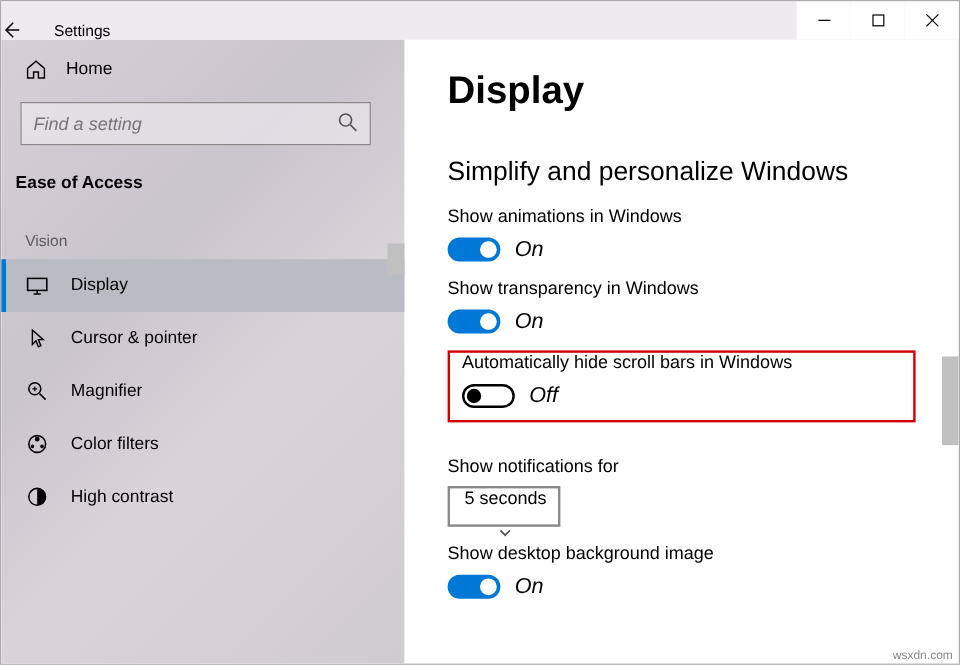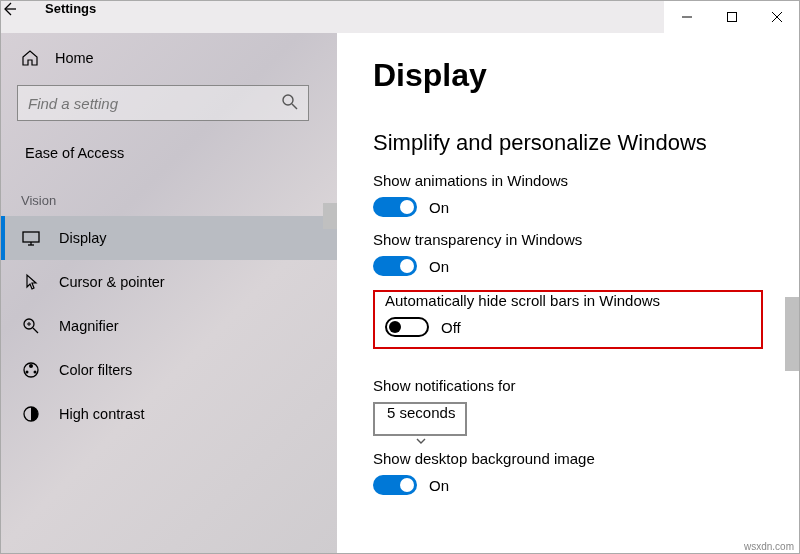--- a/index.html
+++ b/index.html
@@ -3,24 +3,23 @@
   <meta charset="utf-8">
   <style>
     * { margin: 0; padding: 0; box-sizing: border-box; font-family: "Segoe UI", sans-serif; }
     body {
       width: 800px; height: 554px;
       display: flex; flex-direction: column;
       background: #fff; overflow: hidden;
       border: 1px solid #aaa;
     }
     .titlebar {
-      height: 32px; display: flex; align-items: flex-start;
+      height: 32px; display: flex; align-items: flex-end;
       background: rgba(230,227,230,0.7);
       position: relative;
-      font-weight: bold;
     }
     .titlebar .back { width: 44px; text-align: center; font-size: 18px; }
     .titlebar .title { font-size: 13px; }
     .winbtns { position: absolute; right: 0; top: 0; display: flex; height: 32px; }
     .winbtn { width: 45px; display: flex; align-items: center; justify-content: center; font-size: 13px; font-family: sans-serif; background: #fff; }
     .content { flex: 1; display: flex; overflow: hidden; }
     .sidebar {
       width: 336px;
       background: linear-gradient(135deg, #d6d0d6 0%, #c9c5cc 35%, #d9d4d7 60%, #cfcccf 100%);
       display: flex; flex-direction: column; padding-top: 6px;
@@ -30,38 +29,38 @@
       content:""; position:absolute; right:0; top:170px; width:14px; height:26px; background:#c0c0c0;
     }
     .home { display:flex; align-items:center; gap: 16px; padding: 10px 20px; font-size: 14.5px; }
     .home .icon { width: 18px; height: 18px; }
     .search { margin: 8px 28px 14px 16px; position: relative; }
     .search-input {
       width: 100%; height: 36px; border: 1px solid #888; background: rgba(255,255,255,0.4);
       padding: 0 36px 0 10px; font-size: 15px; font-style: italic; color: #555; outline: none;
     }
     .search-icon { position:absolute; right:10px; top:8px; color:#555; }
-    .category-header { font-weight: 400; font-size: 14.5px; padding: 10px 20px 18px 24px; }
+    .category-header { font-weight: 700; font-size: 14.5px; padding: 10px 20px 18px 12px; }
     .group-label { font-size: 13px; color: #5a5a60; padding: 14px 20px 8px 20px; }
     .nav-item { display:flex; align-items:center; gap: 18px; padding: 12px 20px; font-size: 14.5px; }
     .nav-item .icon { width: 20px; height: 20px; display:flex; align-items:center; justify-content:center; color:#333; }
     .nav-item.selected { background: #b9bcc2; box-shadow: inset 4px 0 0 #0078d7; }
     .main { flex:1; padding: 24px 36px 0 36px; position: relative; overflow:hidden; }
     .main .scrollbar { position:absolute; right:0; top:264px; width:14px; height:74px; background:#c0c0c0; }
     h1.page-title { font-weight: 600; font-size: 32px; margin-bottom: 22px; }
     h2.section-title { font-weight: 400; font-size: 22px; margin-bottom: 16px; margin-top: 36px; }
     .setting { margin-bottom: 14px; }
     .setting-label { font-size: 15px; margin-bottom: 8px; }
     .toggle { display:flex; align-items:center; gap: 12px; }
     .toggle-sw { width: 44px; height: 20px; border-radius: 10px; position:relative; }
     .toggle-sw.on { background: #0078d7; }
     .toggle-sw.on::after { content:""; position:absolute; right:3px; top:3px; width:14px; height:14px; border-radius:50%; background:#fff; }
     .toggle-sw.off { background: #fff; border:2px solid #000; width:44px; height:20px; }
     .toggle-sw.off::after { content:""; position:absolute; left:2px; top:2px; width:12px; height:12px; border-radius:50%; background:#000; }
-    .toggle-state { font-size: 15px; }
+    .toggle-state { font-size: 18px; font-style: italic; }
     .highlight { border: 2px solid #d40000; padding: 0 10px 10px 10px; margin-bottom: 28px; }
     .dropdown { display:inline-flex; align-items:center; border:2px solid #8a8a8a; height:34px; padding: 0 10px 0 12px; gap: 14px; font-size:15px;flex-direction:column; }
     .dropdown .chev { font-size: 12px; color:#555; }
     .watermark { position:absolute; bottom:2px; right:6px; font-size:10px; color:#888; }
     svg { display:block; }
   </style>
 </head>
 <body>
 
 <div class="titlebar">

